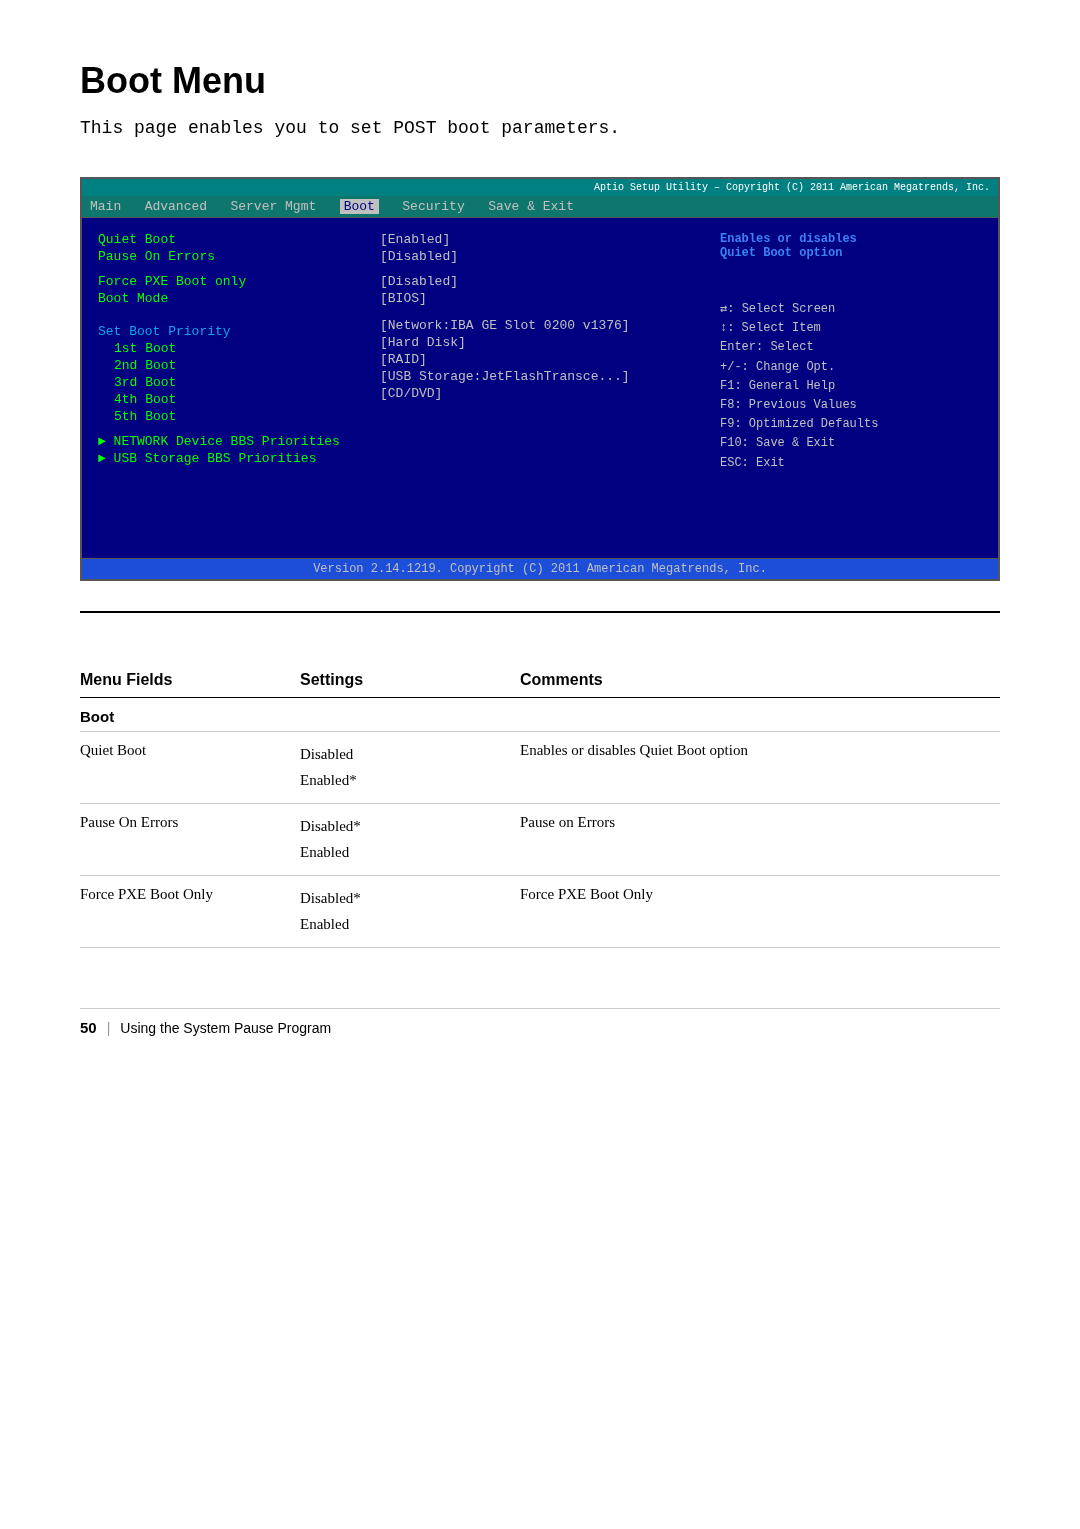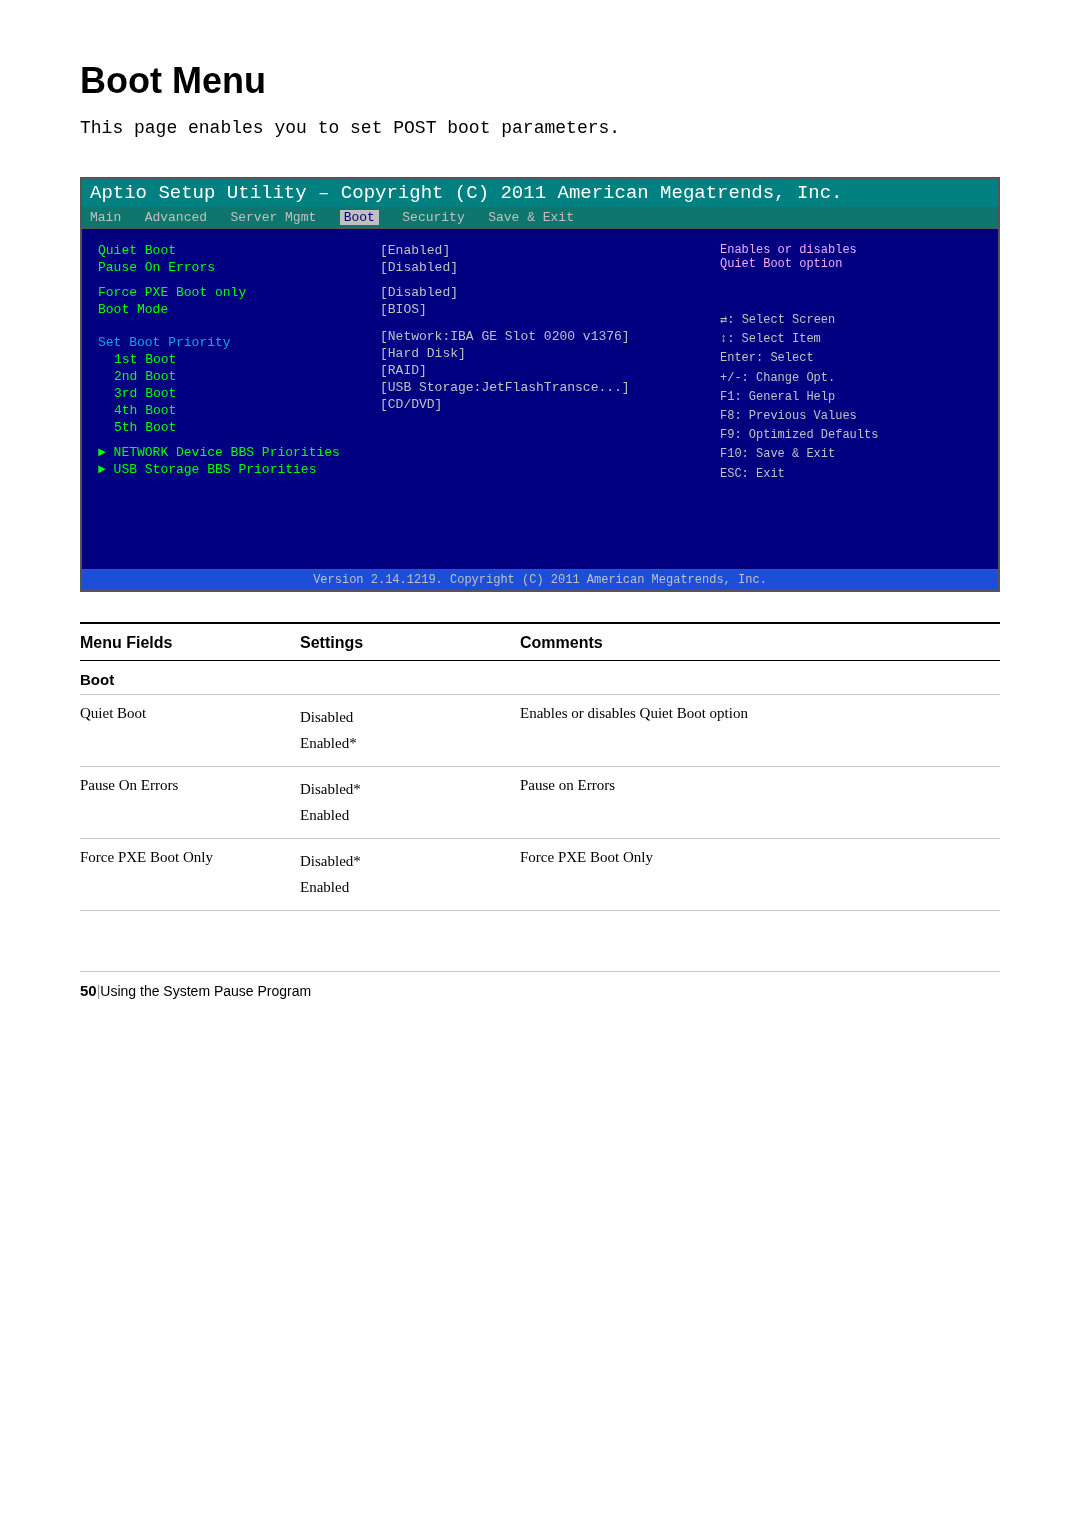--- a/index.html
+++ b/index.html
@@ -33,23 +33,23 @@
       padding: 0;
       margin-bottom: 30px;
       font-family: 'Courier New', Courier, monospace;
       font-size: 13px;
       color: #c0c0c0;
     }
 
     .bios-title-bar {
       background: #008080;
       color: #ffffff;
-      text-align: left;
+      text-align: right;
       padding: 3px 8px;
-      font-size: 19px;
+      font-size: 10px;
     }
 
     .bios-menu-bar {
       background: #0f766e;
       color: #c0c0c0;
       padding: 3px 8px;
       border-bottom: 1px solid #555;
       font-size: 13px;
     }
 
@@ -102,22 +102,23 @@
     .bios-left .item.arrow {
       color: #00ff00;
     }
 
     .bios-middle .val {
       color: #c0c0c0;
       margin-bottom: 2px;
     }
 
     .bios-right .help-text {
-      color: #f0abfc;
+      color: #3b82f6;
       margin-bottom: 10px;
+      font-weight: bold;
     }
 
     .bios-right .key-help {
       color: #c0c0c0;
       margin-top: 40px;
       line-height: 1.6;
     }
 
     .bios-footer {
       background: #1d4ed8;
@@ -136,20 +137,21 @@
     .table-section {
       margin-top: 10px;
       border-top: 2px solid #000;
     }
 
     .table-header-row {
       display: grid;
       grid-template-columns: 220px 220px 1fr;
       border-bottom: 1px solid #000;
       padding: 10px 0 8px 0;
+      margin-top: 48px;
     }
 
     .table-header-cell {
       font-family: Arial, sans-serif;
       font-weight: bold;
       font-size: 16px;
     }
 
     .table-section-label {
       font-family: Arial, sans-serif;
@@ -187,20 +189,21 @@
     }
 
     .settings-line.starred::after {
       content: '*';
     }
 
     .page-footer {
       margin-top: 60px;
       display: flex;
       align-items: center;
+      gap: 10px;
       font-family: Arial, sans-serif;
       font-size: 14px;
       border-top: 1px solid #ccc;
       padding-top: 10px;
     }
 
     .page-number {
       font-weight: bold;
       font-size: 15px;
     }

